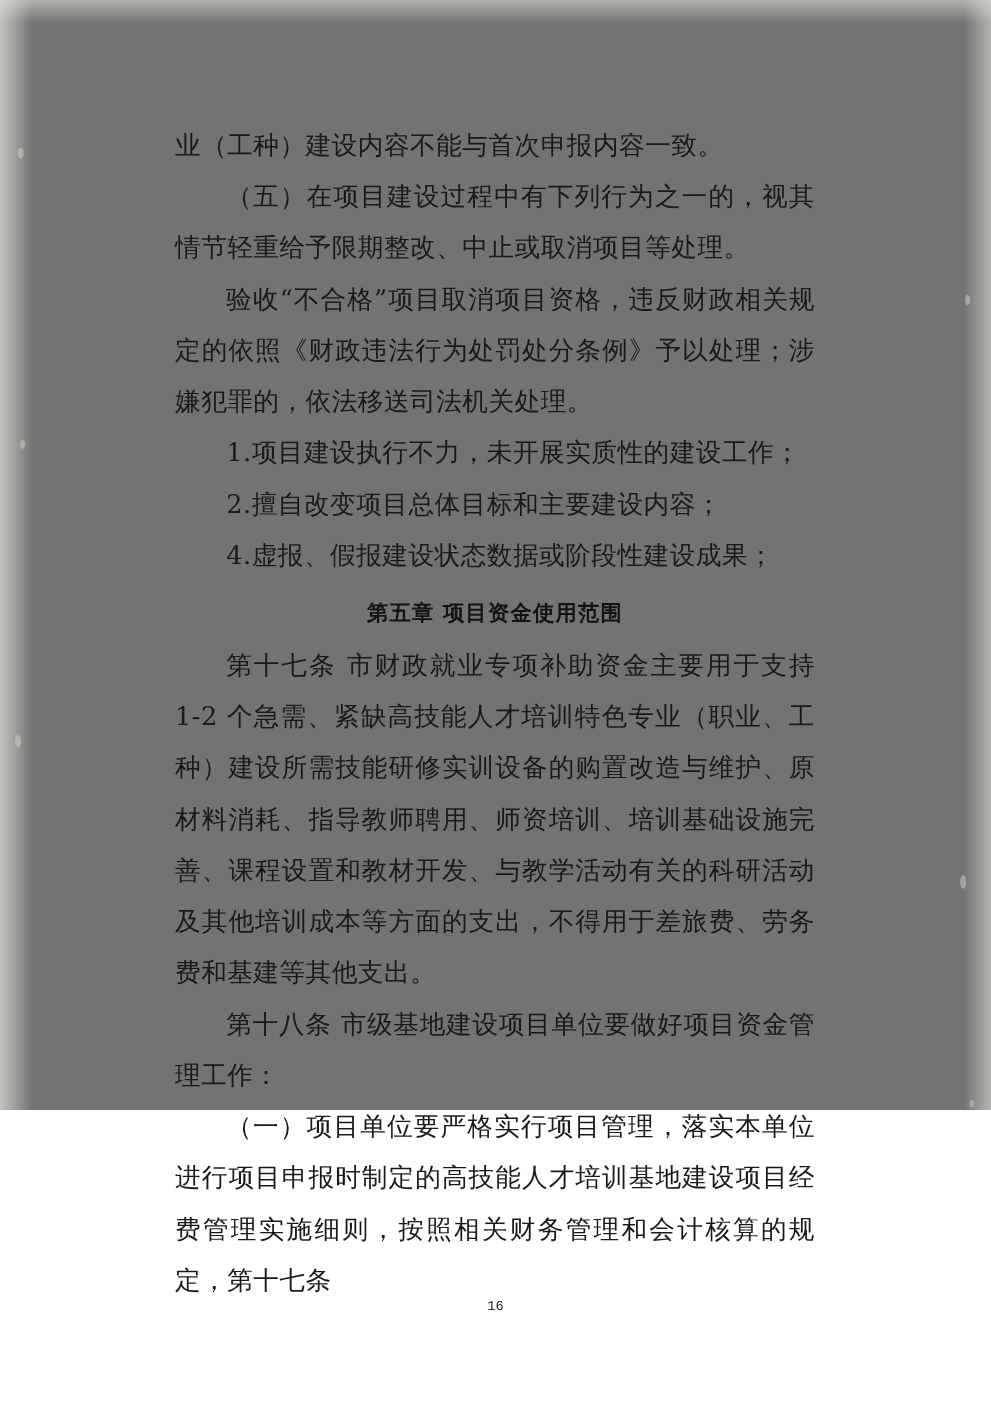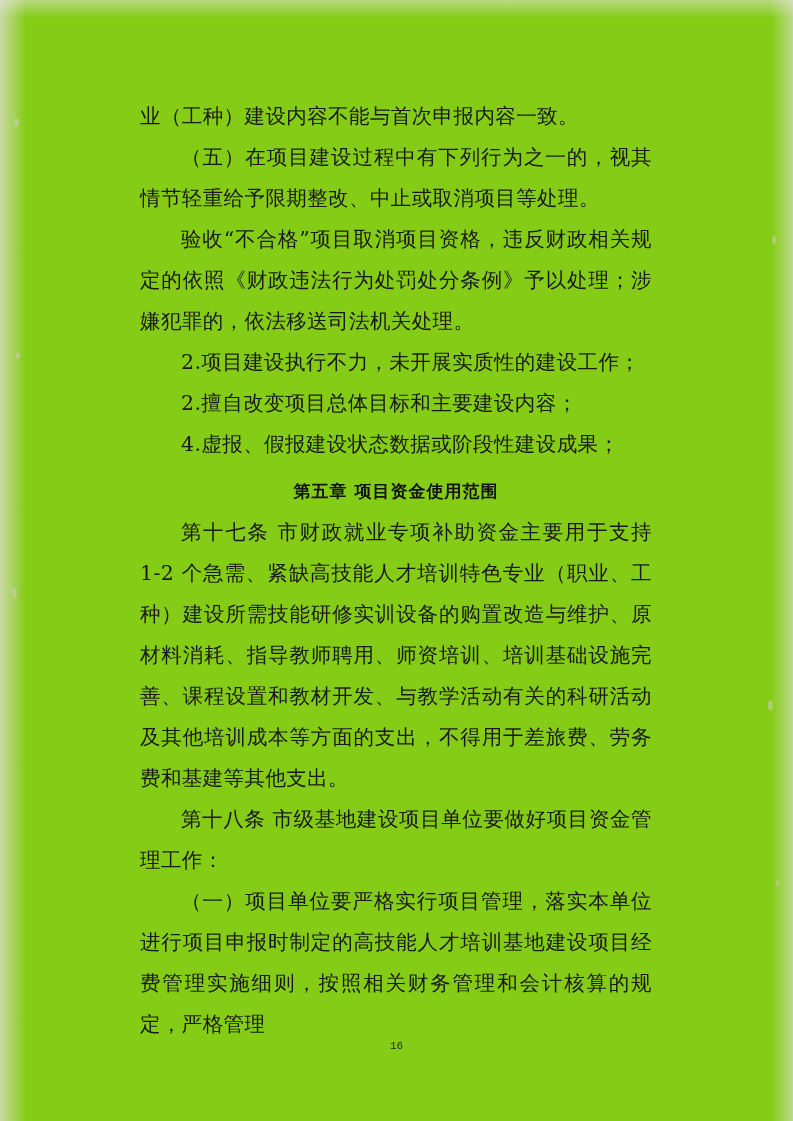--- a/index.html
+++ b/index.html
@@ -10,22 +10,22 @@
     width: 793px;
     height: 1121px;
     background: #ffffff;
     font-family: "DejaVu Serif", "Liberation Serif", serif;
     color: #141414;
     overflow: hidden;
   }
   .page {
     position: relative;
     width: 793px;
-    height: 1121px;
-    background: #84cc16;
+    height: 888px;
+    background: #737373;
     box-sizing: border-box;
   }
   
   .scan-edge-left {
     position: absolute;
     top: 0; left: 0;
     width: 26px; height: 100%;
     background: linear-gradient(to right, rgba(225,222,214,0.75), rgba(255,255,255,0));
     pointer-events: none;
   }
@@ -104,32 +104,32 @@
   <div class="speck" style="left:776px; top:880px; width:3px; height:6px;"></div>
 
   <div class="content">
 
     <p class="para noindent">业（工种）建设内容不能与首次申报内容一致。</p>
 
     <p class="para indent2">（五）在项目建设过程中有下列行为之一的，视其情节轻重给予限期整改、中止或取消项目等处理。</p>
 
     <p class="para indent2">验收“不合格”项目取消项目资格，违反财政相关规定的依照《财政违法行为处罚处分条例》予以处理；涉嫌犯罪的，依法移送司法机关处理。</p>
 
-    <p class="para indent2">2.项目建设执行不力，未开展实质性的建设工作；</p>
+    <p class="para indent2">1.项目建设执行不力，未开展实质性的建设工作；</p>
 
     <p class="para indent2">2.擅自改变项目总体目标和主要建设内容；</p>
 
     <p class="para indent2">4.虚报、假报建设状态数据或阶段性建设成果；</p>
 
 
     <h2 class="chapter">第五章   项目资金使用范围</h2>
 
     <p class="para indent2">第十七条   市财政就业专项补助资金主要用于支持 1-2 个急需、紧缺高技能人才培训特色专业（职业、工种）建设所需技能研修实训设备的购置改造与维护、原材料消耗、指导教师聘用、师资培训、培训基础设施完善、课程设置和教材开发、与教学活动有关的科研活动及其他培训成本等方面的支出，不得用于差旅费、劳务费和基建等其他支出。</p>
 
     <p class="para indent2">第十八条   市级基地建设项目单位要做好项目资金管理工作：</p>
 
-    <p class="para indent2">（一）项目单位要严格实行项目管理，落实本单位进行项目申报时制定的高技能人才培训基地建设项目经费管理实施细则，按照相关财务管理和会计核算的规定，严格管理</p>
+    <p class="para indent2">（一）项目单位要严格实行项目管理，落实本单位进行项目申报时制定的高技能人才培训基地建设项目经费管理实施细则，按照相关财务管理和会计核算的规定，第十七条</p>
 
   </div>
 
   <div class="pagenum">16</div>
 
 </div>
 
 </body></html>

